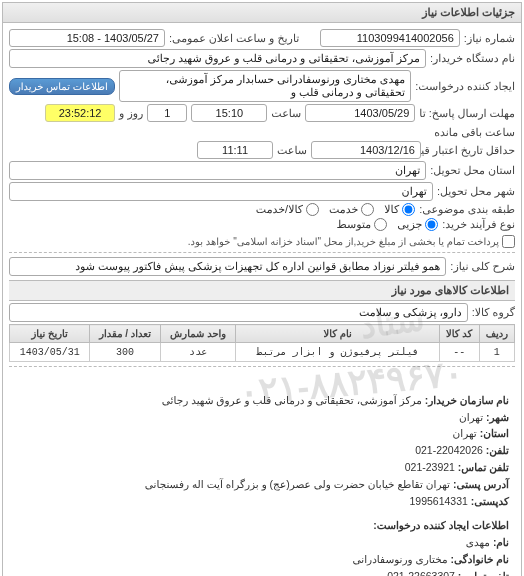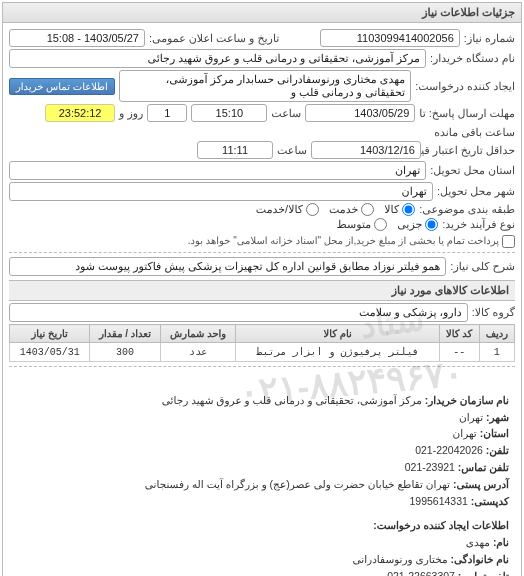--- a/index.html
+++ b/index.html
@@ -38,27 +38,27 @@
     align-items: center;
   }
   .field.long { flex: 1; min-width: 150px; }
   .field.med { width: 110px; padding-left: 32px; }
   .field.sm { width: 76px; text-align: center; justify-content: center; }
   .field.countdown { background: #ffff66; border-color: #cc9; }
   .btn {
     background: linear-gradient(#5a9bd5, #4a7bb5);
     color: #fff;
     border: 1px solid #3a6ba5;
-    border-radius: 2px;
+    border-radius: 7px;
     padding: 2px 6px;
     font-size: 10px;
     cursor: pointer;
   }
   .radio-group, .check-group { display: inline-flex; gap: 10px; align-items: center; }
-  .radio-item, .check-item { display: inline-flex; gap: 3px; }
+  .radio-item, .check-item { display: inline-flex; align-items: center; gap: 3px; }
   input[type=radio], input[type=checkbox] { margin: 0; }
   .section-title {
     background: #eee;
     border-top: 1px solid #bbb;
     border-bottom: 1px solid #bbb;
     padding: 3px 6px;
     font-weight: bold;
     color: #444;
     margin: 4px 0 2px;
   }
@@ -116,21 +116,21 @@
 
 <div class="panel">
   <div class="panel-header">جزئیات اطلاعات نیاز</div>
   <div class="panel-body">
 
     <div class="row">
       <span class="label">شماره نیاز:</span>
       <span class="field med" style="width:140px">1103099414002056</span>
       <span style="flex:1"></span>
       <span class="label">تاریخ و ساعت اعلان عمومی:</span>
-      <span class="field" style="width:136px">1403/05/27 - 15:08</span>
+      <span class="field" style="width:156px">1403/05/27 - 15:08</span>
     </div>
 
     <div class="row">
       <span class="label">نام دستگاه خریدار:</span>
       <span class="field long">مرکز آموزشی، تحقیقاتی و درمانی قلب و عروق شهید رجائی</span>
     </div>
 
     <div class="row">
       <span class="label">ایجاد کننده درخواست:</span>
       <span class="field long">مهدی مختاری ورنوسفادرانی حسابدار مرکز آموزشی، تحقیقاتی و درمانی قلب و</span>

